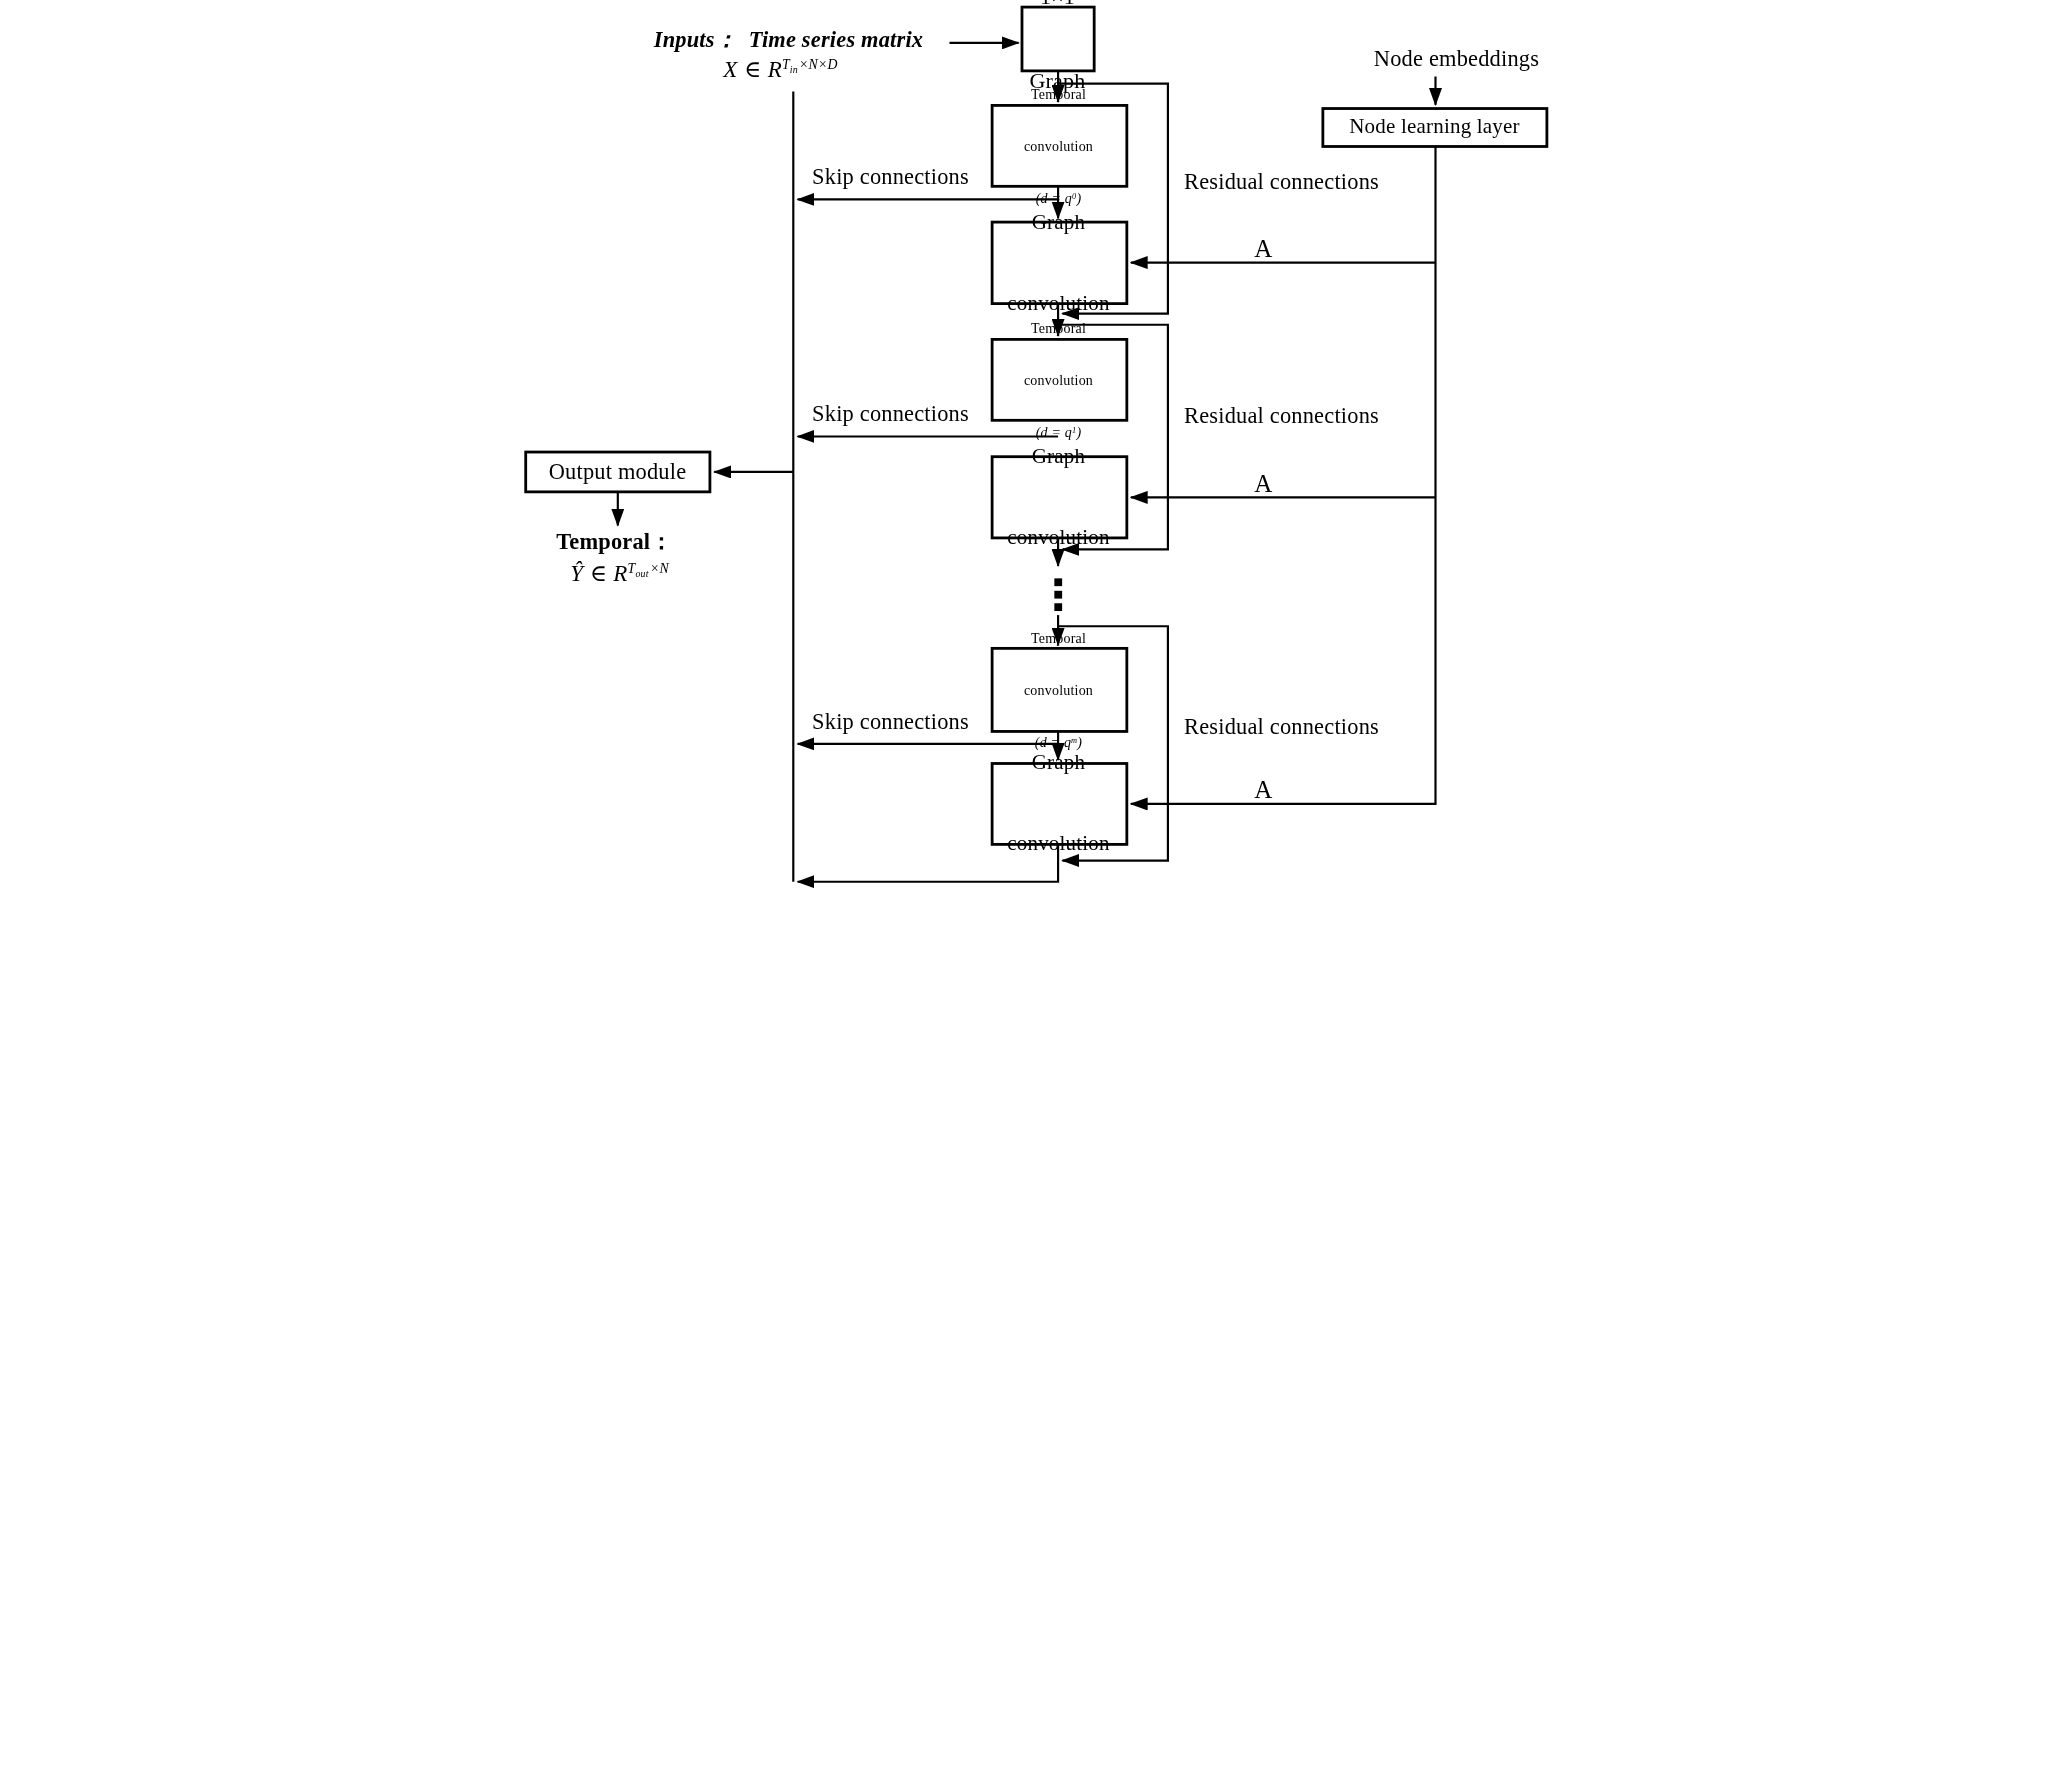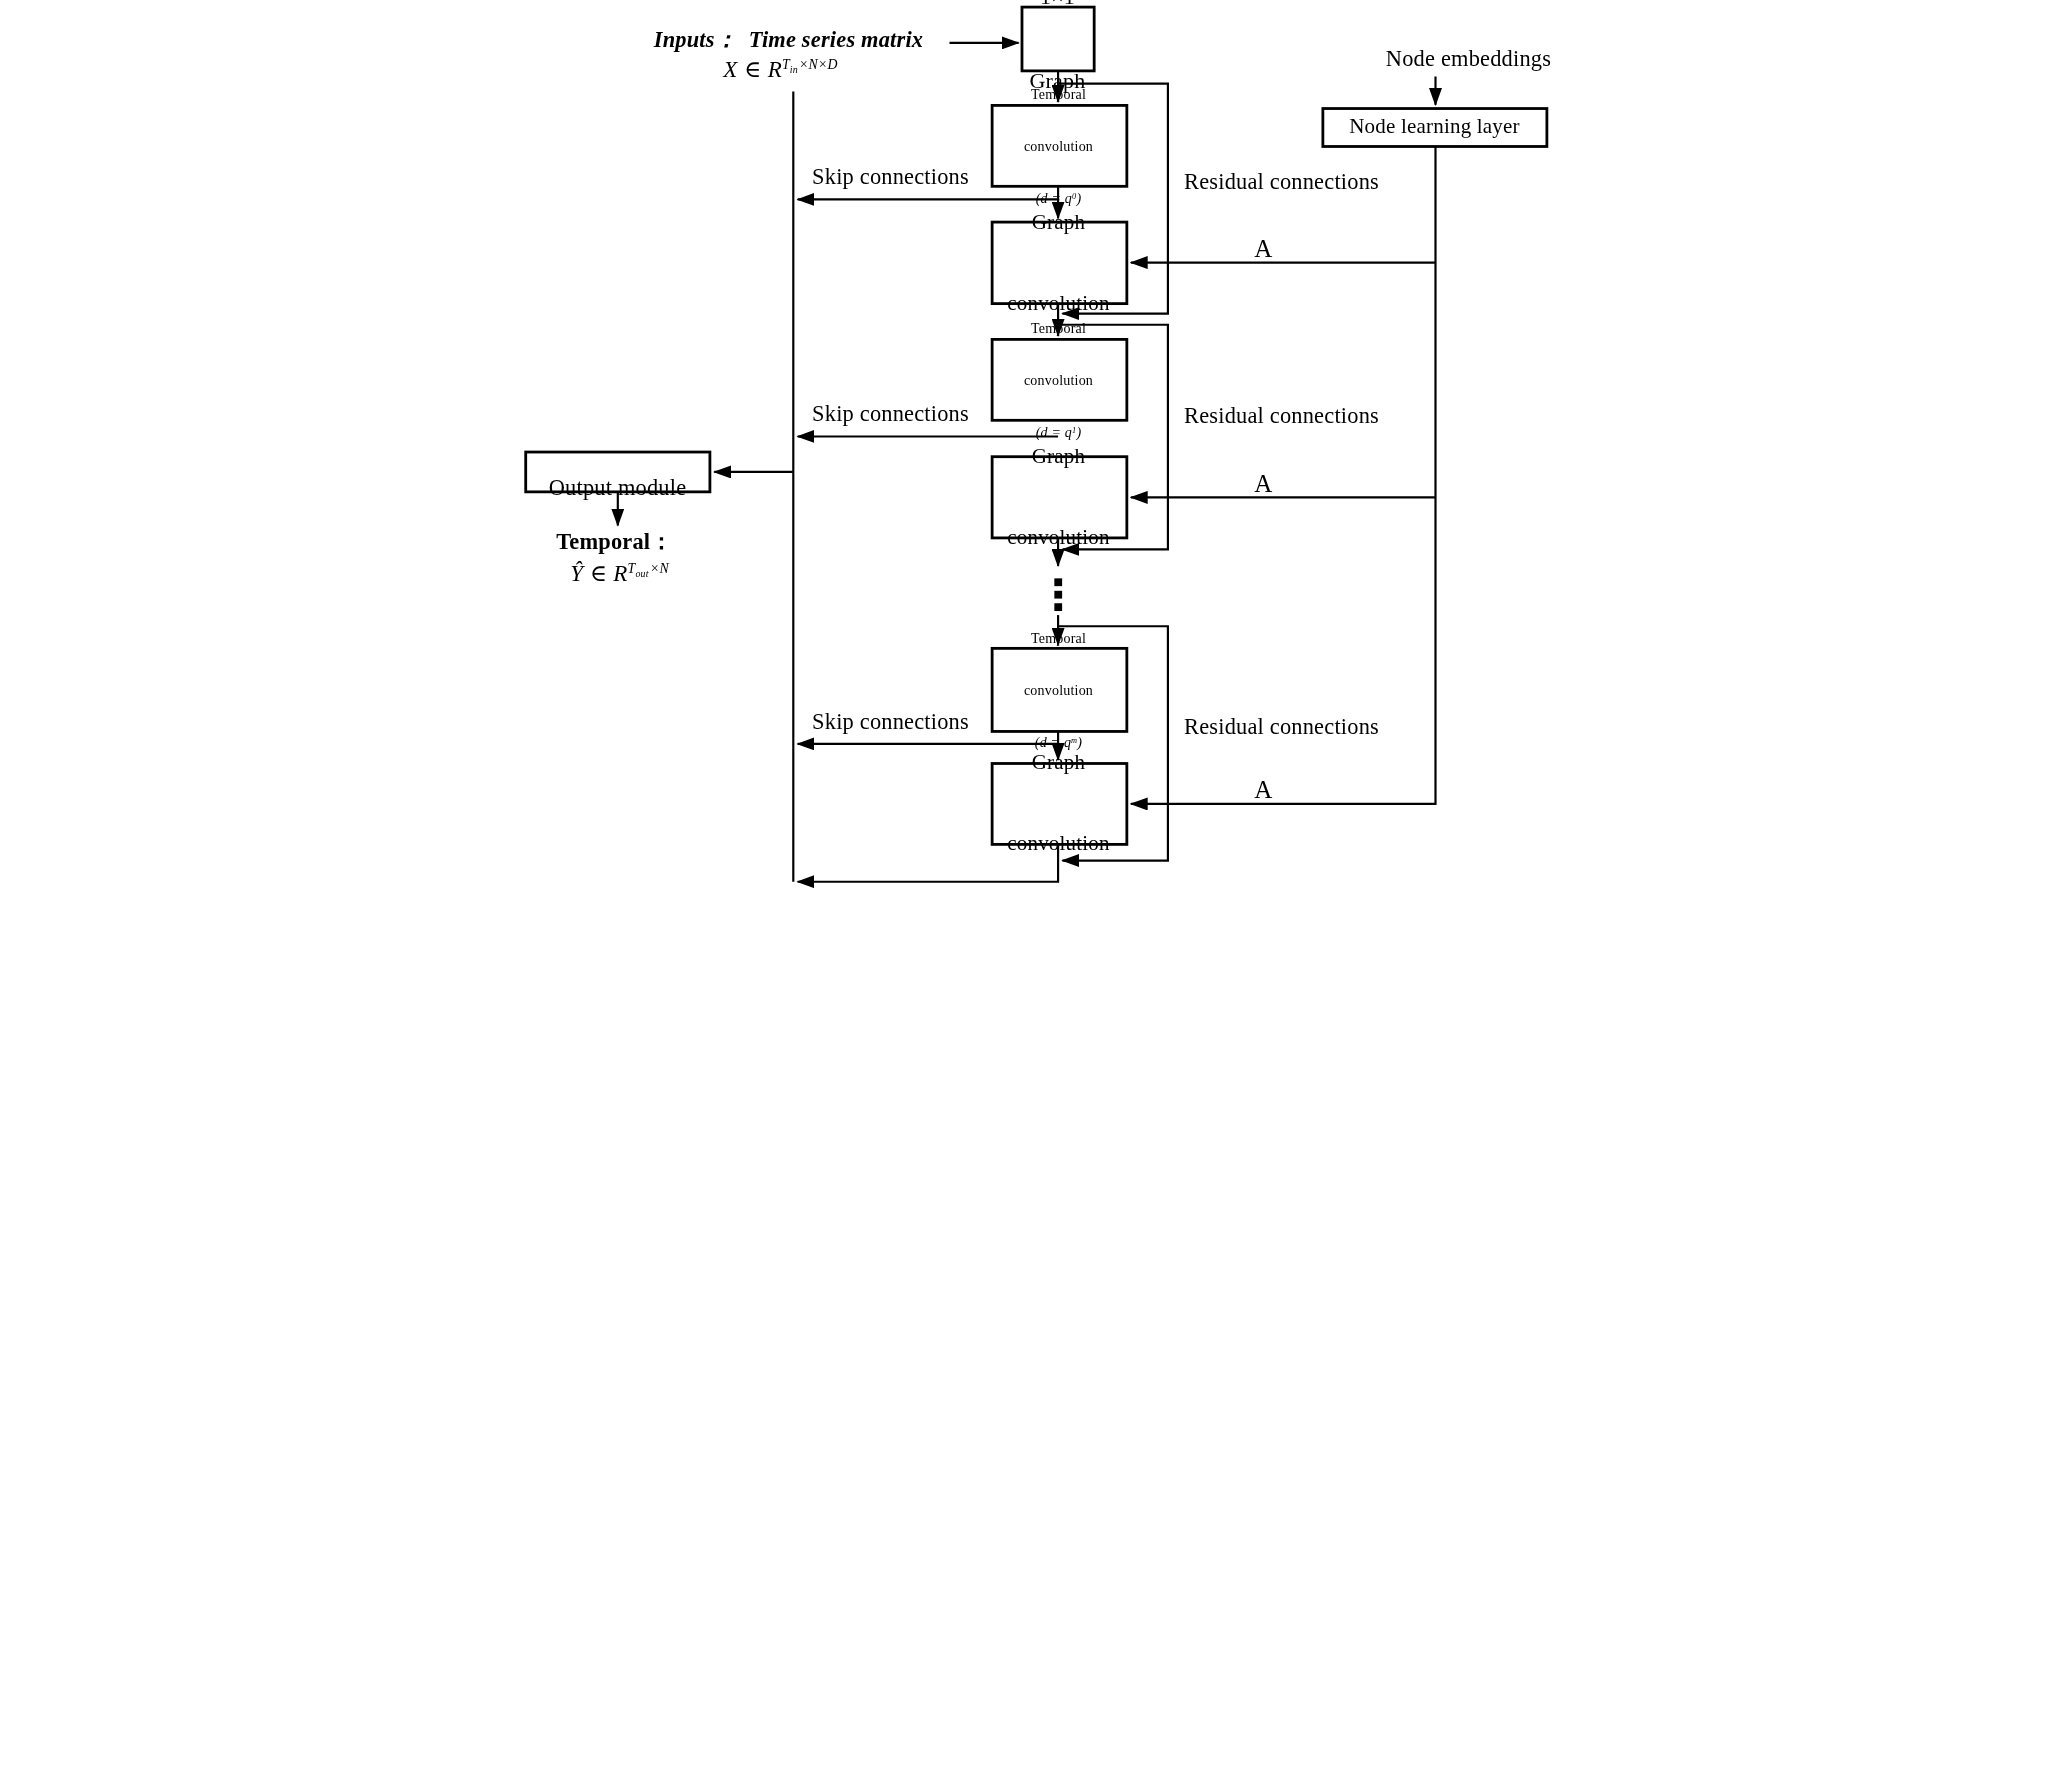--- a/index.html
+++ b/index.html
@@ -112,21 +112,21 @@
 
   <div class="lbl f36 bold6" style="left:272px;top:40px;font-style:italic;">Inputs：  Time series matrix</div>
 
   <div class="lbl frm" style="left:264px;top:70px;"><span class="it">X</span><span class="rel">∈</span><span class="it">R</span><span class="sup"><span>T</span><span class="supsub">in</span><span>×N×D</span></span></div>
 
   <div class="lbl f35 boxtext" style="left:541px;top:39px;">
     <div>1×1</div>
     <div>Graph</div>
   </div>
 
-  <div class="lbl f36" style="left:940px;top:59px;margin-left:12px;">Node embeddings</div>
+  <div class="lbl f36" style="left:940px;top:59px;">Node embeddings</div>
 
   <div class="lbl f34" style="left:918px;top:127px;">Node learning layer</div>
 
   <div class="lbl f31 boxtext" style="left:542px;top:146px;">
     <div>Temporal</div>
     <div>convolution</div>
     <div class="it dline"><span>(d = q</span><span class="sup">0</span><span>)</span></div>
   </div>
   <div class="lbl f36" style="left:374px;top:177px;">Skip connections</div>
   <div class="lbl f36" style="left:765px;top:182px;">Residual connections</div>
@@ -155,20 +155,20 @@
     <div class="it dline"><span>(d = q</span><span class="sup">m</span><span>)</span></div>
   </div>
   <div class="lbl f36" style="left:374px;top:722px;">Skip connections</div>
   <div class="lbl f36" style="left:765px;top:727px;">Residual connections</div>
   <div class="lbl f34 boxtext" style="left:542px;top:803px;">
     <div>Graph</div>
     <div>convolution</div>
   </div>
   <div class="lbl f40" style="left:747px;top:790px;">A</div>
 
-  <div class="lbl f36" style="left:101px;top:488px;">Output module</div>
+  <div class="lbl f36" style="left:101px;top:472px;">Output module</div>
 
   <div class="lbl f36 bold6" style="left:98px;top:542px;">Temporal：</div>
 
   <div class="lbl frm" style="left:103px;top:574px;"><span class="it">Ŷ</span><span class="rel">∈</span><span class="it">R</span><span class="sup"><span>T</span><span class="supsub">out</span><span>×N</span></span></div>
 
 </div>
 
 
 </body></html>

